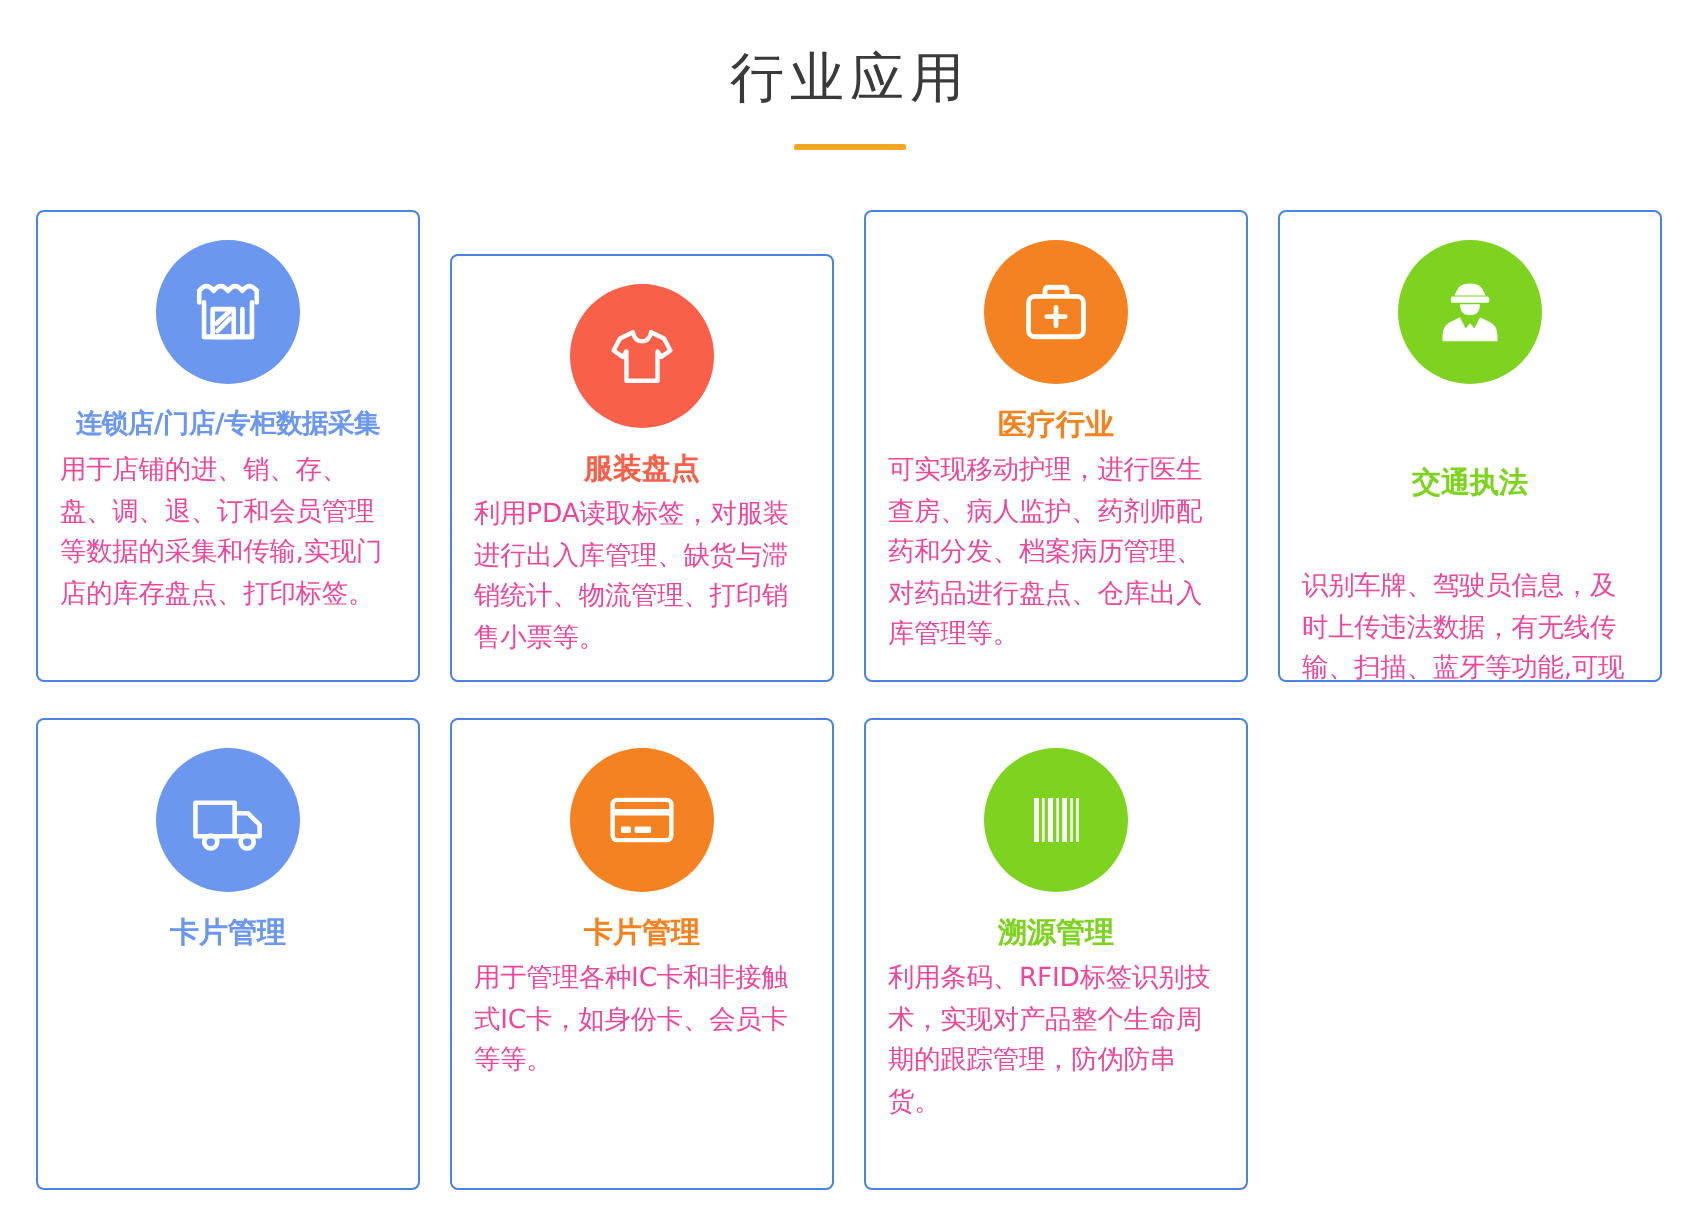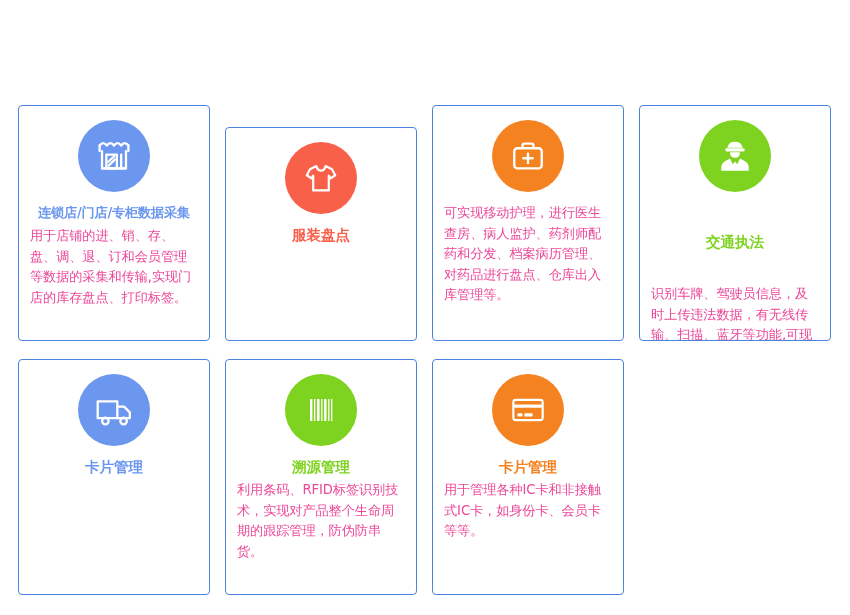--- a/index.html
+++ b/index.html
@@ -97,20 +97,24 @@
     text-align: left;
     width: 100%;
     letter-spacing: -0.1px;
   }
 </style>
 </head>
 <body>
 
 <div class="page">
 
+  <div class="header">
+    <div class="page-title">行业应用</div>
+    <div class="title-rule" style="background: rgb(245, 166, 35);"></div>
+  </div>
 
   <div class="grid">
       <div class="card" style="border-color: rgb(74, 132, 224);">
         <div class="icon-circle" style="background: rgb(107, 151, 238);">
           <svg width="46" height="46" viewBox="0 0 48 48" fill="none">
             <g stroke="#fff" stroke-width="2.4" stroke-linejoin="round" stroke-linecap="round" fill="none">
               <path d="M9 13 q3.75 -5 7.5 0 q3.75 -5 7.5 0 q3.75 -5 7.5 0 q3.75 -5 7.5 0"></path>
               <path d="M9 13 L9 19"></path>
               <path d="M39 13 L39 19"></path>
               <path d="M11.5 19 L11.5 37 L36.5 37 L36.5 19"></path>
@@ -125,32 +129,34 @@
         <div class="card-title wide" style="color: rgb(107, 151, 238);">连锁店/门店/专柜数据采集</div>
         <div class="card-desc">用于店铺的进、销、存、盘、调、退、订和会员管理等数据的采集和传输,实现门店的库存盘点、打印标签。</div>
       </div>
       <div class="card" style="border-color: rgb(74, 132, 224); margin-top: 22px;">
         <div class="icon-circle" style="background: rgb(249, 96, 74);">
           <svg width="44" height="44" viewBox="0 0 48 48" fill="none">
             <path d="M19 11 L12 14.5 L8.5 21 L13.5 24.5 L15.5 21.5 L15.5 37.5 L32.5 37.5 L32.5 21.5 L34.5 24.5 L39.5 21 L36 14.5 L29 11 q-1 5 -5 5 q-4 0 -5 -5 Z" stroke="#fff" stroke-width="2.4" stroke-linejoin="round" fill="none"></path>
           </svg>
         </div>
         <div class="card-title" style="color: rgb(249, 96, 74);">服装盘点</div>
+        <div class="card-desc">利用PDA读取标签，对服装进行出入库管理、缺货与滞销统计、物流管理、打印销售小票等。</div>
       </div>
       <div class="card" style="border-color: rgb(74, 132, 224);">
         <div class="icon-circle" style="background: rgb(245, 130, 32);">
           <svg width="44" height="44" viewBox="0 0 48 48" fill="none">
             <g stroke="#fff" stroke-width="2.6" stroke-linejoin="round" stroke-linecap="round" fill="none">
               <path d="M18 15 L18 12.5 q0 -2 2 -2 L28 10.5 q2 0 2 2 L30 15"></path>
               <rect x="9" y="15.5" width="30" height="22" rx="3.5"></rect>
               <path d="M24 21.5 L24 31.5"></path>
               <path d="M19 26.5 L29 26.5"></path>
             </g>
           </svg>
         </div>
+        <div class="card-title" style="color: rgb(245, 130, 32);">医疗行业</div>
         <div class="card-desc">可实现移动护理，进行医生查房、病人监护、药剂师配药和分发、档案病历管理、对药品进行盘点、仓库出入库管理等。</div>
       </div>
       <div class="card" style="border-color: rgb(74, 132, 224); gap: 29px;">
         <div class="icon-circle" style="background: rgb(126, 211, 33);">
           <svg width="44" height="44" viewBox="0 0 48 48" fill="none">
             <g fill="#fff">
               <path d="M24 8.5 q-6 0 -7.6 4.6 L15.6 15 L32.4 15 L31.6 13.1 Q30 8.5 24 8.5 Z"></path>
               <rect x="13.5" y="15.6" width="21" height="3.4" rx="1.2"></rect>
               <path d="M24 19.6 q-5 0 -5 -5.6 q0 -2 5 -2 q5 0 5 2 q0 5.6 -5 5.6 Z" opacity="0"></path>
               <path d="M18.6 19.8 q0 6 5.4 6 q5.4 0 5.4 -6 Z"></path>
@@ -169,47 +175,47 @@
           <svg width="46" height="46" viewBox="0 0 48 48" fill="none">
             <g stroke="#fff" stroke-width="2.4" stroke-linejoin="round" stroke-linecap="round" fill="none">
               <path d="M7 15 L27.5 15 L27.5 32.5 L7 32.5 Z"></path>
               <path d="M27.5 20.5 L34.5 20.5 L40.5 26.5 L40.5 32.5 L27.5 32.5"></path>
               <circle cx="15" cy="35.5" r="3.4"></circle>
               <circle cx="34" cy="35.5" r="3.4"></circle>
             </g>
           </svg>
         </div>
         <div class="card-title" style="color: rgb(107, 151, 238);">卡片管理</div>
+      </div>
+      <div class="card" style="border-color: rgb(74, 132, 224);">
+        <div class="icon-circle" style="background: rgb(245, 130, 32);">
+          <svg width="44" height="44" viewBox="0 0 48 48" fill="none">
+            <g stroke="#fff" stroke-width="2.4" stroke-linejoin="round" fill="none">
+              <rect x="8" y="13" width="32" height="22" rx="2.5"></rect>
+              <path d="M8 19.8 L40 19.8" stroke-width="3.6"></path>
+              <rect x="12.5" y="27.5" width="5.5" height="3.6" rx="0.8" fill="#fff" stroke="none"></rect>
+              <rect x="20" y="27.5" width="9" height="3.6" rx="0.8" fill="#fff" stroke="none"></rect>
+            </g>
+          </svg>
+        </div>
+        <div class="card-title" style="color: rgb(245, 130, 32);">卡片管理</div>
+        <div class="card-desc">用于管理各种IC卡和非接触式IC卡，如身份卡、会员卡等等。</div>
       </div>
       <div class="card" style="border-color: rgb(74, 132, 224);">
         <div class="icon-circle" style="background: rgb(126, 211, 33);">
           <svg width="44" height="44" viewBox="0 0 48 48" fill="none">
             <g fill="#fff">
               <rect x="12" y="12" width="2.6" height="24"></rect>
               <rect x="16.4" y="12" width="1.4" height="24"></rect>
               <rect x="19.6" y="12" width="2.8" height="24"></rect>
               <rect x="24.2" y="12" width="1.4" height="24"></rect>
               <rect x="27.4" y="12" width="2.6" height="24"></rect>
               <rect x="31.8" y="12" width="1.4" height="24"></rect>
               <rect x="35" y="12" width="1.4" height="24"></rect>
             </g>
           </svg>
         </div>
         <div class="card-title" style="color: rgb(126, 211, 33);">溯源管理</div>
         <div class="card-desc">利用条码、RFID标签识别技术，实现对产品整个生命周期的跟踪管理，防伪防串货。</div>
       </div>
-      <div class="card" style="border-color: rgb(74, 132, 224);">
-        <div class="icon-circle" style="background: rgb(245, 130, 32);">
-          <svg width="44" height="44" viewBox="0 0 48 48" fill="none">
-            <g stroke="#fff" stroke-width="2.4" stroke-linejoin="round" fill="none">
-              <rect x="8" y="13" width="32" height="22" rx="2.5"></rect>
-              <path d="M8 19.8 L40 19.8" stroke-width="3.6"></path>
-              <rect x="12.5" y="27.5" width="5.5" height="3.6" rx="0.8" fill="#fff" stroke="none"></rect>
-              <rect x="20" y="27.5" width="9" height="3.6" rx="0.8" fill="#fff" stroke="none"></rect>
-            </g>
-          </svg>
-        </div>
-        <div class="card-title" style="color: rgb(245, 130, 32);">卡片管理</div>
-        <div class="card-desc">用于管理各种IC卡和非接触式IC卡，如身份卡、会员卡等等。</div>
-      </div>
     </div>
 
 </div>
 
 </body></html>

